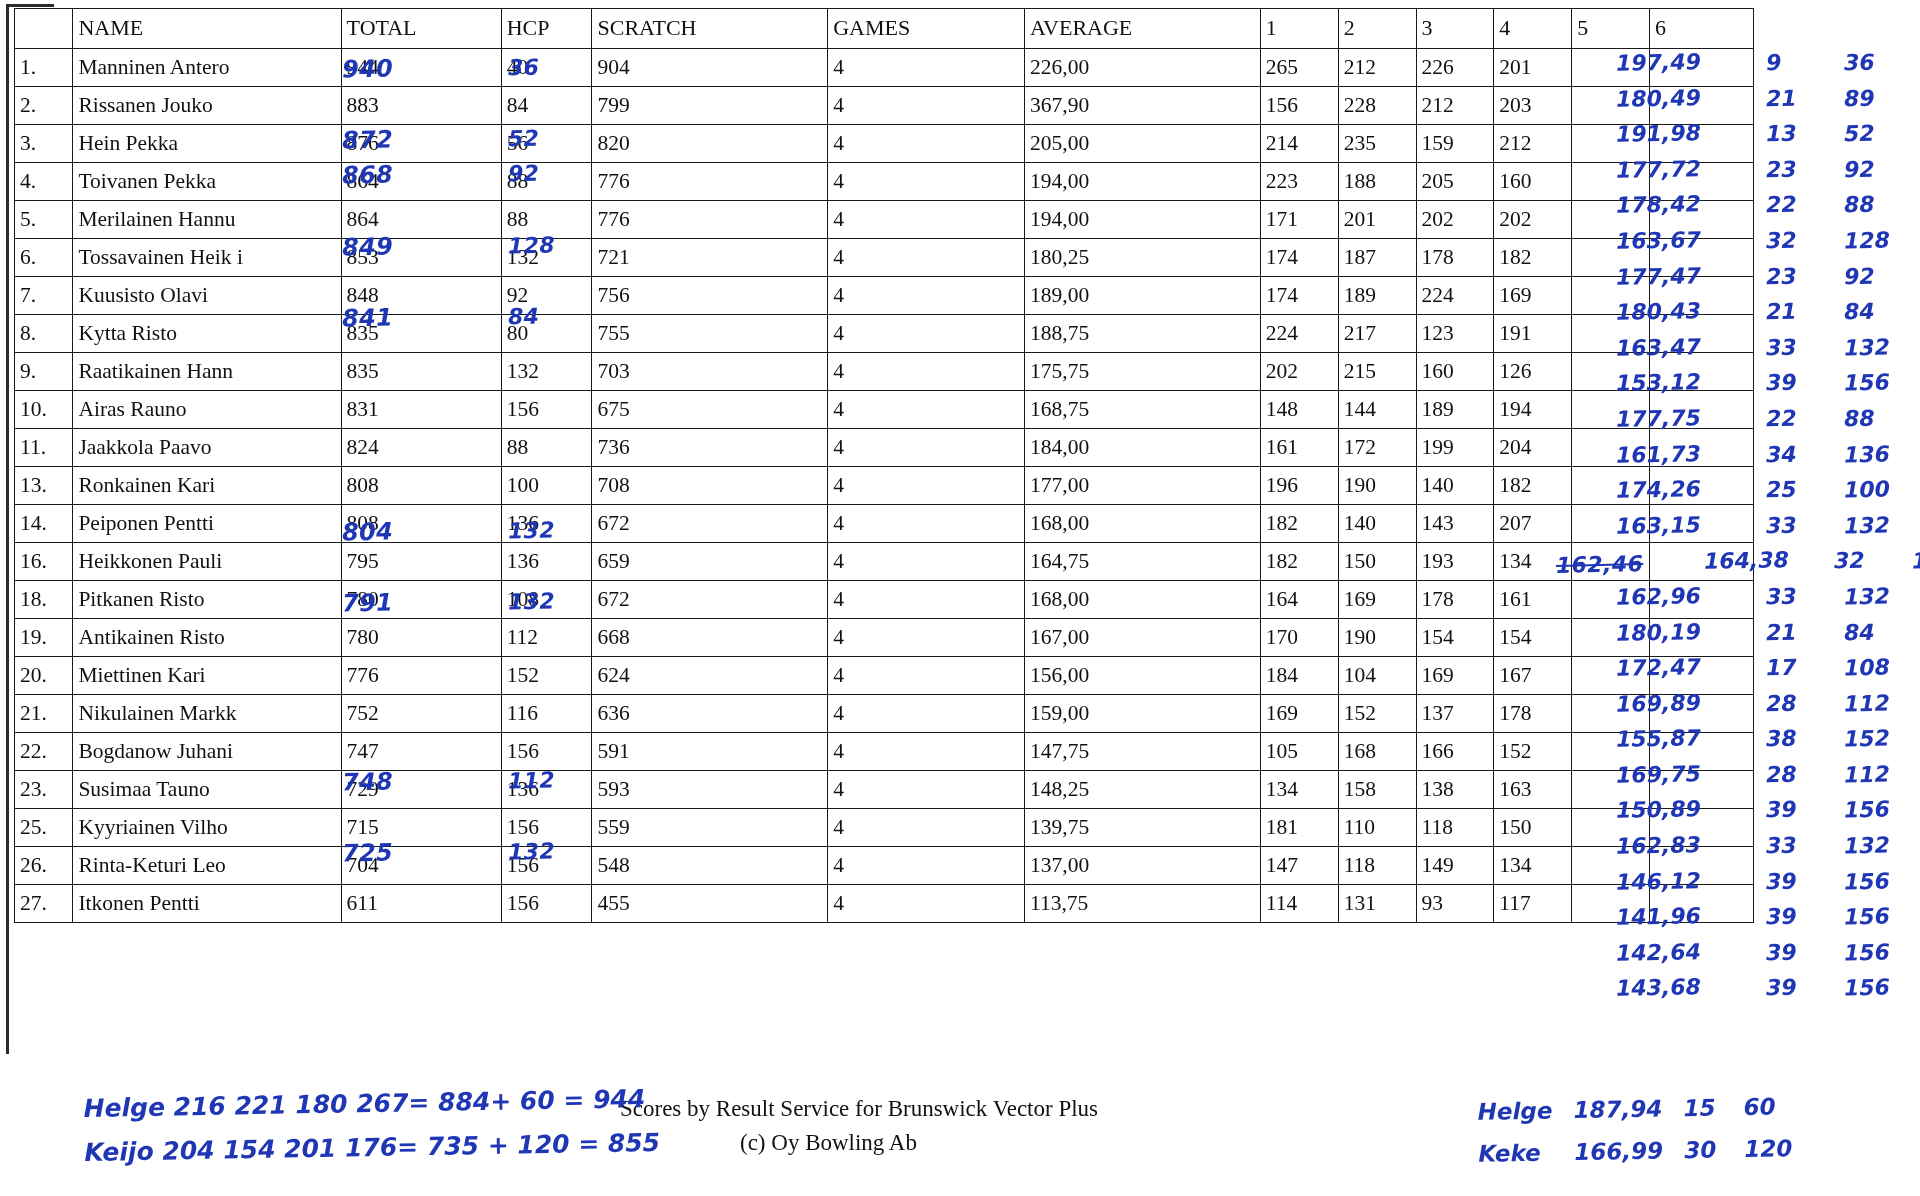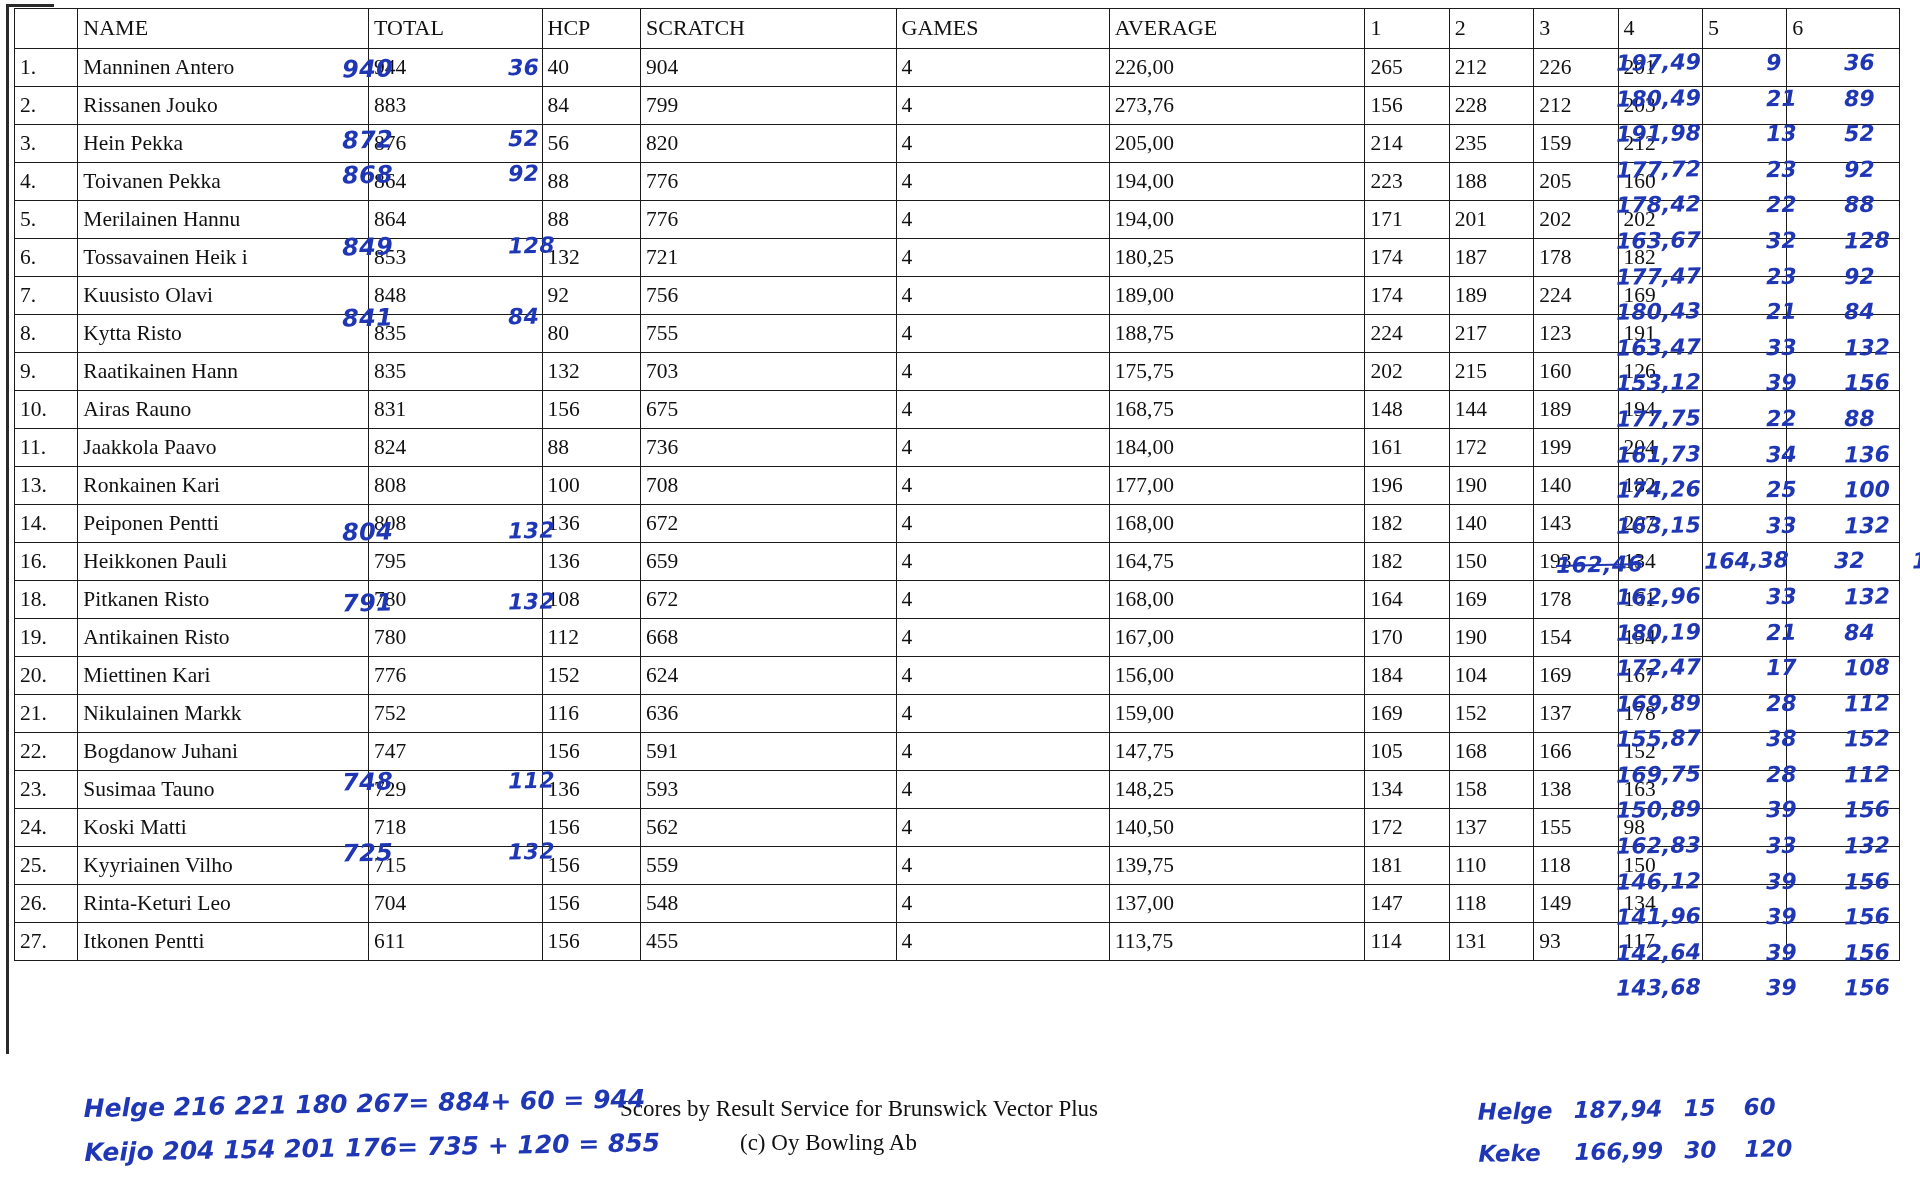--- a/index.html
+++ b/index.html
@@ -25,21 +25,21 @@
   
   .table-wrap {
     position: absolute;
     left: 14px;
     top: 8px;
     width: 1886px;
   }
   table.results {
     border-collapse: collapse;
     table-layout: fixed;
-    width: 1886px;
+    width: 1740px;
     font-size: 21.5px;
   }
   table.results td, table.results th {
     border: 1.6px solid #1b1b1b;
     padding: 1px 4px 2px 5px;
     height: 34px;
     vertical-align: middle;
     font-weight: normal;
     text-align: left;
     white-space: nowrap;
@@ -217,21 +217,21 @@
             <td></td>
             <td></td>
           </tr>
           <tr>
             <td>2.</td>
             <td>Rissanen Jouko</td>
             <td>883</td>
             <td>84</td>
             <td>799</td>
             <td>4</td>
-            <td>273,76</td>
+            <td>367,90</td>
             <td>156</td>
             <td>228</td>
             <td>212</td>
             <td>203</td>
             <td></td>
             <td></td>
           </tr>
           <tr>
             <td>3.</td>
             <td>Hein Pekka</td>
@@ -492,35 +492,20 @@
             <td>Susimaa Tauno</td>
             <td>729</td>
             <td>136</td>
             <td>593</td>
             <td>4</td>
             <td>148,25</td>
             <td>134</td>
             <td>158</td>
             <td>138</td>
             <td>163</td>
-            <td></td>
-            <td></td>
-          </tr>
-          <tr>
-            <td>24.</td>
-            <td>Koski Matti</td>
-            <td>718</td>
-            <td>156</td>
-            <td>562</td>
-            <td>4</td>
-            <td>140,50</td>
-            <td>172</td>
-            <td>137</td>
-            <td>155</td>
-            <td>98</td>
             <td></td>
             <td></td>
           </tr>
           <tr>
             <td>25.</td>
             <td>Kyyriainen Vilho</td>
             <td>715</td>
             <td>156</td>
             <td>559</td>
             <td>4</td>

